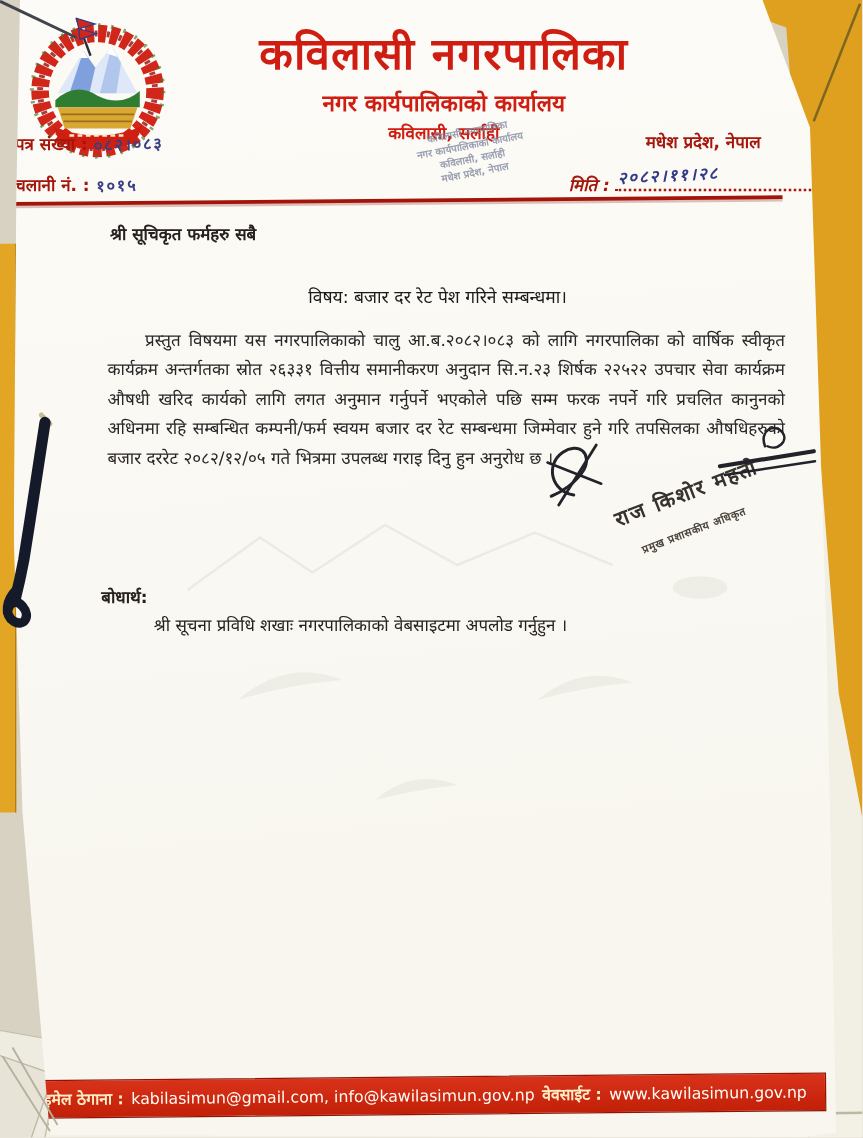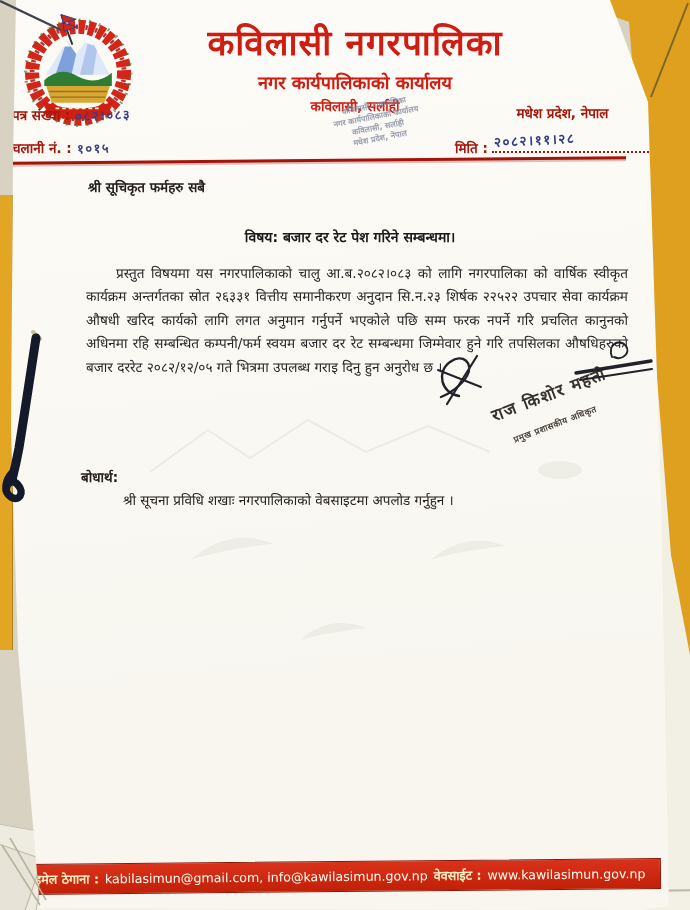--- a/index.html
+++ b/index.html
@@ -37,35 +37,35 @@
   #org-address{left:150px;top:97px;width:410px;text-align:center;font-size:13.5px;
     font-weight:bold;color:#cf1d12;}
   #org-year{left:150px;top:116px;width:410px;text-align:center;font-size:13.5px;
     font-weight:bold;color:#cf1d12;}
   #letter-no{left:12px;top:106px;font-size:13.5px;font-weight:bold;color:#a5170c;}
   #chalani{left:12px;top:139px;font-size:13.5px;font-weight:bold;color:#a5170c;}
   .hand{display:inline-block;margin-left:5px;color:#3a3f85;font-weight:600;
     font-size:13px;letter-spacing:1.5px;transform:rotate(-2deg);}
   #province{left:455px;top:104px;width:215px;text-align:center;font-size:13.5px;
     font-weight:bold;color:#a5170c;}
-  #miti{left:455px;top:134px;font-size:13.5px;font-weight:bold;color:#a5170c;}
+  #miti{left:455px;top:134px;font-size:13.5px;font-weight:bold;color:#a5170c;font-style:italic;}
   .miti-line{display:inline-block;width:168px;border-bottom:2px dotted #a5170c;
     margin-left:4px;position:relative;height:17px;vertical-align:baseline;}
   .miti-value{position:absolute;left:2px;top:-3px;color:#323b86;font-size:13.5px;
     letter-spacing:1.5px;font-weight:600;transform:rotate(-3deg);white-space:nowrap;}
   #rule{left:0;top:159px;width:626px;height:3px;background:#a3140a;
     transform:rotate(-.5deg);box-shadow:0 2px 0 rgba(130,15,6,.25);}
   #stamp{left:302px;top:100px;width:150px;transform:rotate(-11deg);text-align:center;
     color:#8289a0;opacity:.8;font-size:8px;line-height:11px;font-weight:600;}
   #stamp span{display:block;}
 
   
   #recipient{left:88px;top:178px;font-size:13.5px;font-weight:600;color:#26211f;}
   #subject{left:135px;top:227px;width:430px;text-align:center;font-size:14px;
-    font-weight:700;color:#1e1a1b;}
+    font-weight:400;color:#1e1a1b;}
   #body{left:86px;top:262px;width:542px;font-size:13.6px;line-height:23.4px;
     text-align:justify;text-indent:30px;color:#2a2527;}
   #sig-name{left:492px;top:404px;font-size:16.5px;font-weight:700;color:#38322e;
     transform:rotate(-21deg);transform-origin:0 50%;letter-spacing:1.5px;white-space:nowrap;}
   #sig-title{left:514px;top:434px;font-size:8.6px;font-weight:600;color:#4c453d;
     transform:rotate(-21deg);transform-origin:0 50%;letter-spacing:.5px;white-space:nowrap;}
   #cc-label{left:81px;top:468px;font-size:13.5px;font-weight:700;color:#26211f;}
   #cc-text{left:97px;top:491px;font-size:13.5px;color:#26211f;margin-left:26px;}
 
   

